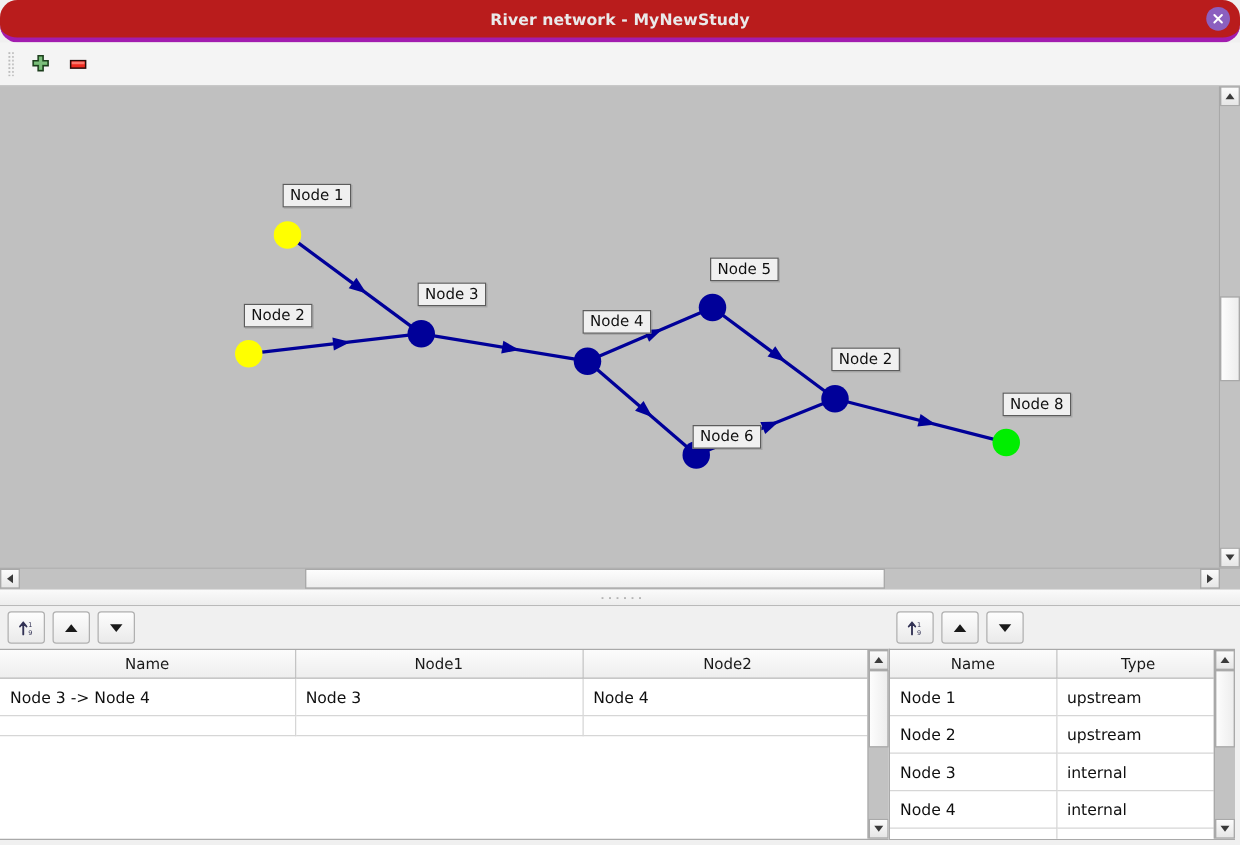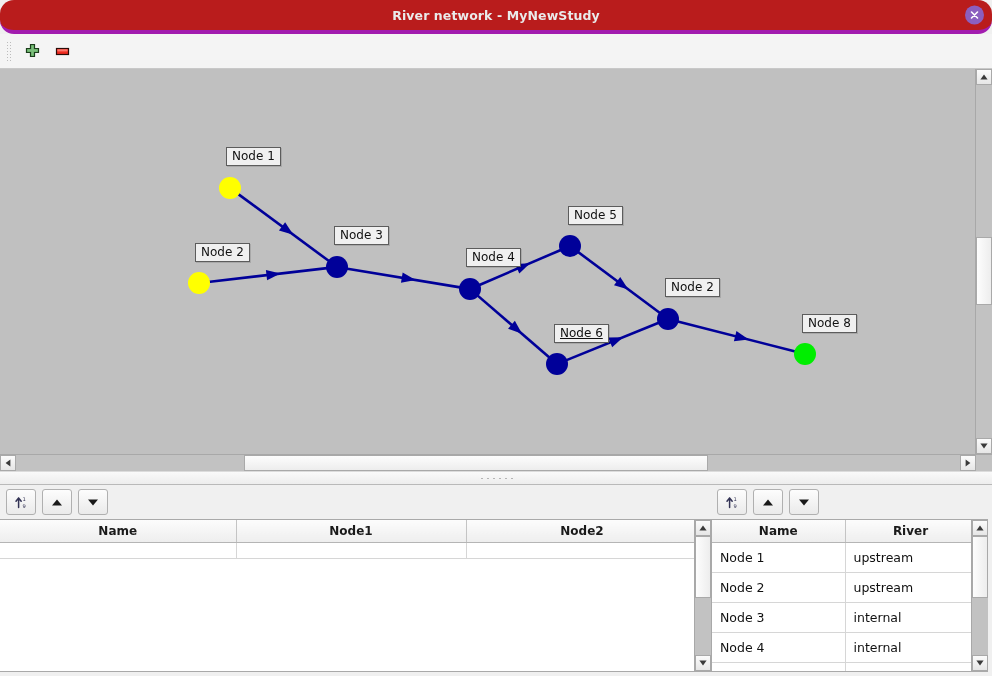--- a/index.html
+++ b/index.html
@@ -260,21 +260,21 @@
   table.grid {
     border-collapse: collapse;
     width: 100%;
     table-layout: fixed;
     background: #ffffff;
   }
   table.grid th {
     background: linear-gradient(#fcfcfc, #eeeeee);
     border-right: 1px solid #c4c4c4;
     border-bottom: 1px solid #b5b5b5;
-    font-weight: bold;
+    font-weight: normal;
     font-size: 12px;
     height: 22px;
     color: #1a1a1a;
     text-align: center;
     padding: 0;
     cursor: pointer;
     margin-top: 36px;
   }
   table.grid td {
     border-right: 1px solid #d6d6d6;
@@ -357,21 +357,21 @@
               <circle cx="668" cy="250" r="11" fill="#000099"></circle>
               <circle cx="805" cy="285" r="11" fill="#00ee00"></circle>
             </g>
         </svg>
         <div id="labels-layer">
             <div class="node-label" style="left: 226px; top: 78px;">Node 1</div>
             <div class="node-label" style="left: 195px; top: 174px;">Node 2</div>
             <div class="node-label" style="left: 334px; top: 157px;">Node 3</div>
             <div class="node-label" style="left: 466px; top: 179px;">Node 4</div>
             <div class="node-label" style="left: 568px; top: 137px;">Node 5</div>
-            <div class="node-label" style="left: 554px; top: 255px; text-decoration: underline;">Node 6</div>
+            <div class="node-label" style="left: 554px; top: 271px;">Node 6</div>
             <div class="node-label" style="left: 665px; top: 209px;">Node 2</div>
             <div class="node-label" style="left: 802px; top: 245px;">Node 8</div>
           </div>
       </div>
 
       <div class="sb-vert">
         <div class="sb-arrow">
           <svg width="8" height="6" viewBox="0 0 8 6">
             <path d="M4 0.6 L7.6 5.4 L0.4 5.4 z" fill="#3a3a3a"></path>
           </svg>
@@ -441,20 +441,25 @@
                 <col style="width:232px">
             </colgroup>
             <thead>
                 <tr id="reaches-head">
                   <th>Name</th>
                   <th>Node1</th>
                   <th>Node2</th>
                 </tr>
               </thead>
             <tbody id="reaches-body">
+                <tr>
+                  <td>Node 3 -&gt; Node 4</td>
+                  <td>Node 3</td>
+                  <td>Node 4</td>
+                </tr>
                 <tr class="filler">
                   <td>&nbsp;</td>
                   <td>&nbsp;</td>
                   <td>&nbsp;</td>
                 </tr>
               </tbody>
           </table>
         </div>
         <div class="sb-vert">
           <div class="sb-arrow">
@@ -498,21 +503,21 @@
       <div class="table-wrap">
         <div class="table-scroll">
           <table class="grid">
             <colgroup>
                 <col style="width:133px">
                 <col style="width:131px">
               </colgroup>
             <thead>
                 <tr id="nodes-head">
                   <th>Name</th>
-                  <th>River</th>
+                  <th>Type</th>
                 </tr>
               </thead>
             <tbody id="nodes-body">
                 <tr>
                   <td>Node 1</td>
                   <td>upstream</td>
                 </tr>
                 <tr>
                   <td>Node 2</td>
                   <td>upstream</td>

